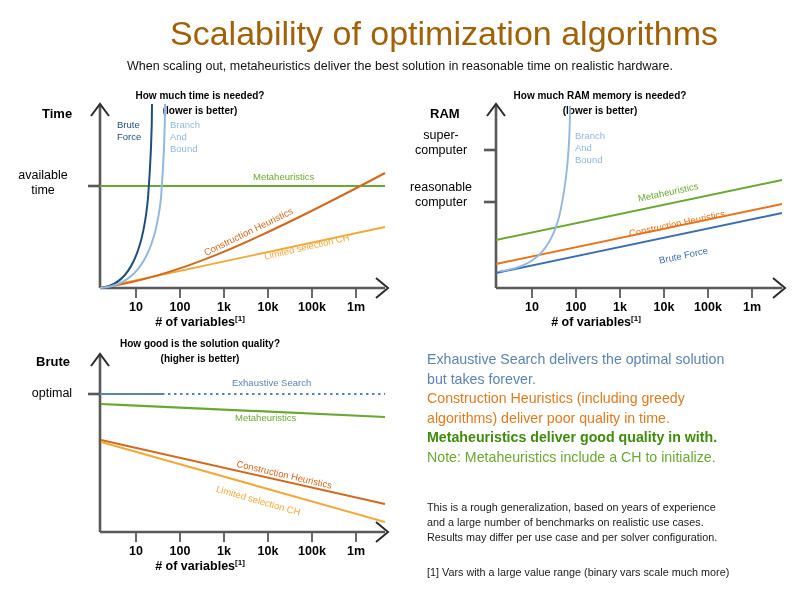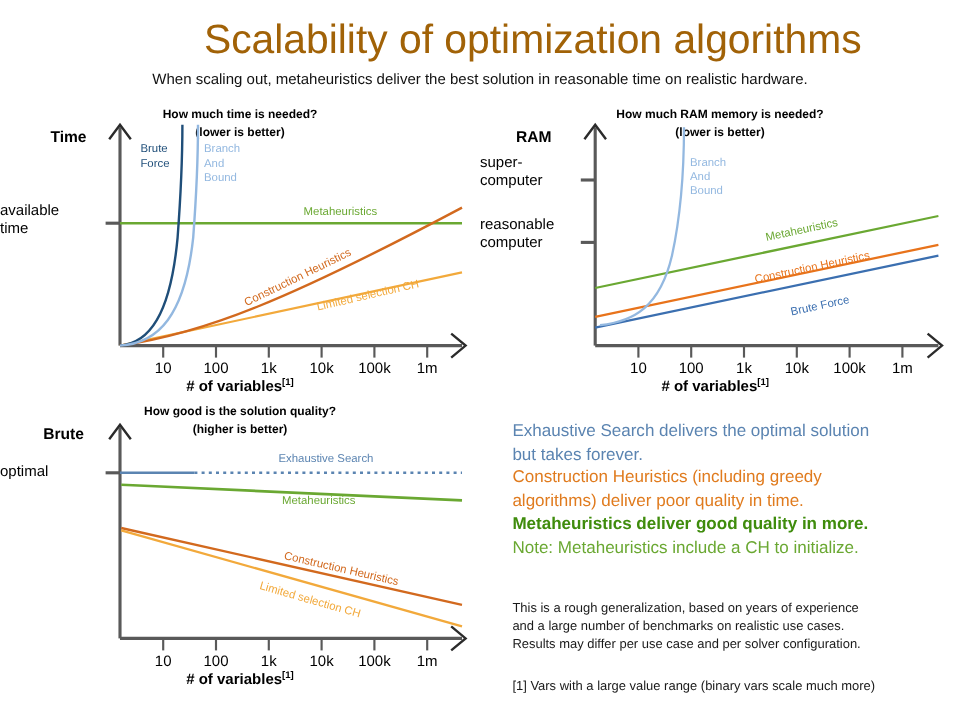--- a/index.html
+++ b/index.html
@@ -18,22 +18,22 @@
     font-size:12.5px;font-weight:400;color:#111;
   }
 
   
   .panel{position:absolute;}
   .chart-title{
     position:absolute;text-align:center;font-size:10px;font-weight:bold;color:#000;
     line-height:15px;width:100%;
   }
   .axis-name{position:absolute;font-size:13px;font-weight:bold;color:#000;}
-  .ylabel{position:absolute;font-size:12.5px;color:#000;text-align:left;line-height:15px;}
-  .xticklabel{position:absolute;font-size:12.5px;color:#000;text-align:center;}
+  .ylabel{position:absolute;font-size:12.5px;color:#000;text-align:center;line-height:15px;}
+  .xticklabel{position:absolute;font-size:12.5px;color:#000;text-align:center;font-weight:bold;}
   .xaxis-name{position:absolute;font-size:12.5px;font-weight:bold;color:#000;text-align:center;width:100%;}
   .sup{font-size:8px;vertical-align:super;}
 
   .curvelabel{position:absolute;font-size:9.5px;white-space:nowrap;transform-origin:0 0;}
 
   svg{display:block;overflow:visible;}
 
   
   .effects{position:absolute;left:427px;top:350px;width:370px;}
   .eff-line{font-size:14.2px;line-height:19.5px;}
@@ -227,21 +227,21 @@
     <div class="xaxis-name" style="left:0px;top:222px;width:400px;">
       <span># of variables</span><span class="sup">[1]</span>
     </div>
   </div>
 
   <div class="effects">
     <div class="eff-line eff-blue">Exhaustive Search delivers the optimal solution</div>
     <div class="eff-line eff-blue">but takes forever.</div>
     <div class="eff-line eff-orange">Construction Heuristics (including greedy</div>
     <div class="eff-line eff-orange">algorithms) deliver poor quality in time.</div>
-    <div class="eff-line eff-green-bold">Metaheuristics deliver good quality in more.</div>
+    <div class="eff-line eff-green-bold">Metaheuristics deliver good quality in with.</div>
     <div class="eff-line eff-green">Note: Metaheuristics include a CH to initialize.</div>
   </div>
 
   <div class="smallnote">
     <div>This is a rough generalization, based on years of experience</div>
     <div>and a large number of benchmarks on realistic use cases.</div>
     <div>Results may differ per use case and per solver configuration.</div>
   </div>
 
   <div class="footnote">[1] Vars with a large value range (binary vars scale much more)</div>

